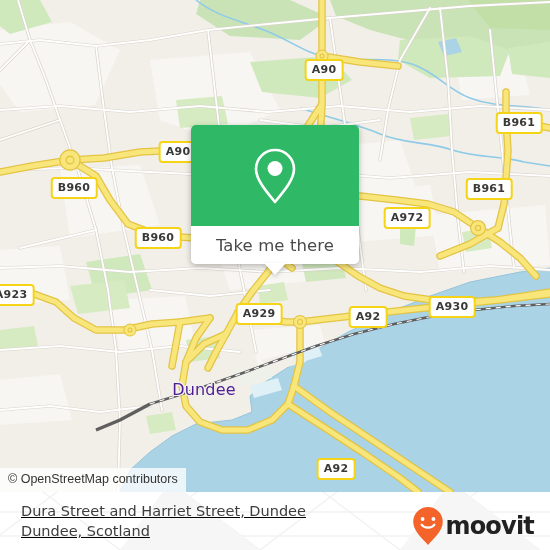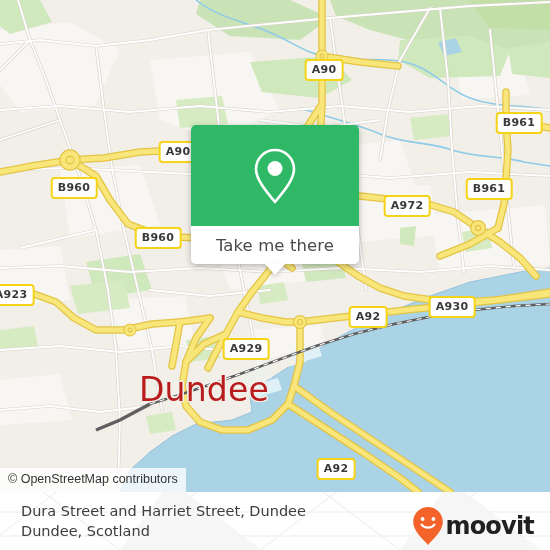--- a/index.html
+++ b/index.html
@@ -45,23 +45,23 @@
     letter-spacing: .3px;
     line-height: 1;
     padding: 3px 5px 4px 5px;
     white-space: nowrap;
     box-sizing: border-box;
   }
 
   .city-label {
     position: absolute;
     transform: translate(-50%, -50%);
-    color: #b91c1c;
+    color: #4c1d95;
     font-family: "DejaVu Sans", sans-serif;
-    font-size: 33px;
+    font-size: 16px;
     font-weight: normal;
     letter-spacing: .2px;
     white-space: nowrap;
     text-shadow:
       -1.5px 0 #f2efe9, 1.5px 0 #f2efe9, 0 -1.5px #f2efe9, 0 1.5px #f2efe9,
       -1px -1px #f2efe9, 1px -1px #f2efe9, -1px 1px #f2efe9, 1px 1px #f2efe9;
   }
 
   
   #attribution {
@@ -127,20 +127,21 @@
   #bottom-bar {
     position: absolute;
     left: 0;
     top: 492px;
     width: 550px;
     height: 58px;
     background: #ffffff;
     display: flex;
     align-items: center;
     overflow: hidden;
+    text-decoration: underline;
   }
   #bottom-watermark {
     position: absolute;
     left: 0; top: 0;
     width: 550px; height: 58px;
     opacity: 1;
     pointer-events: none;
   }
   #place-name {
     position: relative;
@@ -363,23 +364,23 @@
       </g>
 
     </svg>
 
     <div class="shield" style="left:324px; top:70px;">A90</div>
     <div class="shield" style="left:178px; top:152px;">A90</div>
     <div class="shield" style="left:74px;  top:188px;">B960</div>
     <div class="shield" style="left:158px; top:238px;">B960</div>
     <div class="shield" style="left:519px; top:123px;">B961</div>
     <div class="shield" style="left:489px; top:189px;">B961</div>
-    <div class="shield" style="left:407px; top:206px;">A972</div>
+    <div class="shield" style="left:407px; top:218px;">A972</div>
     <div class="shield" style="left:11px;  top:295px;">A923</div>
-    <div class="shield" style="left:246px; top:314px;margin-top:35px;">A929</div>
+    <div class="shield" style="left:259px; top:314px;">A929</div>
     <div class="shield" style="left:368px; top:317px;">A92</div>
     <div class="shield" style="left:452px; top:307px;">A930</div>
     <div class="shield" style="left:336px; top:469px;">A92</div>
 
     <div class="city-label" style="left:204px; top:389px;">Dundee</div>
 
     <div id="attribution">© OpenStreetMap contributors</div>
 
     <div id="callout">
       <div id="callout-top">

